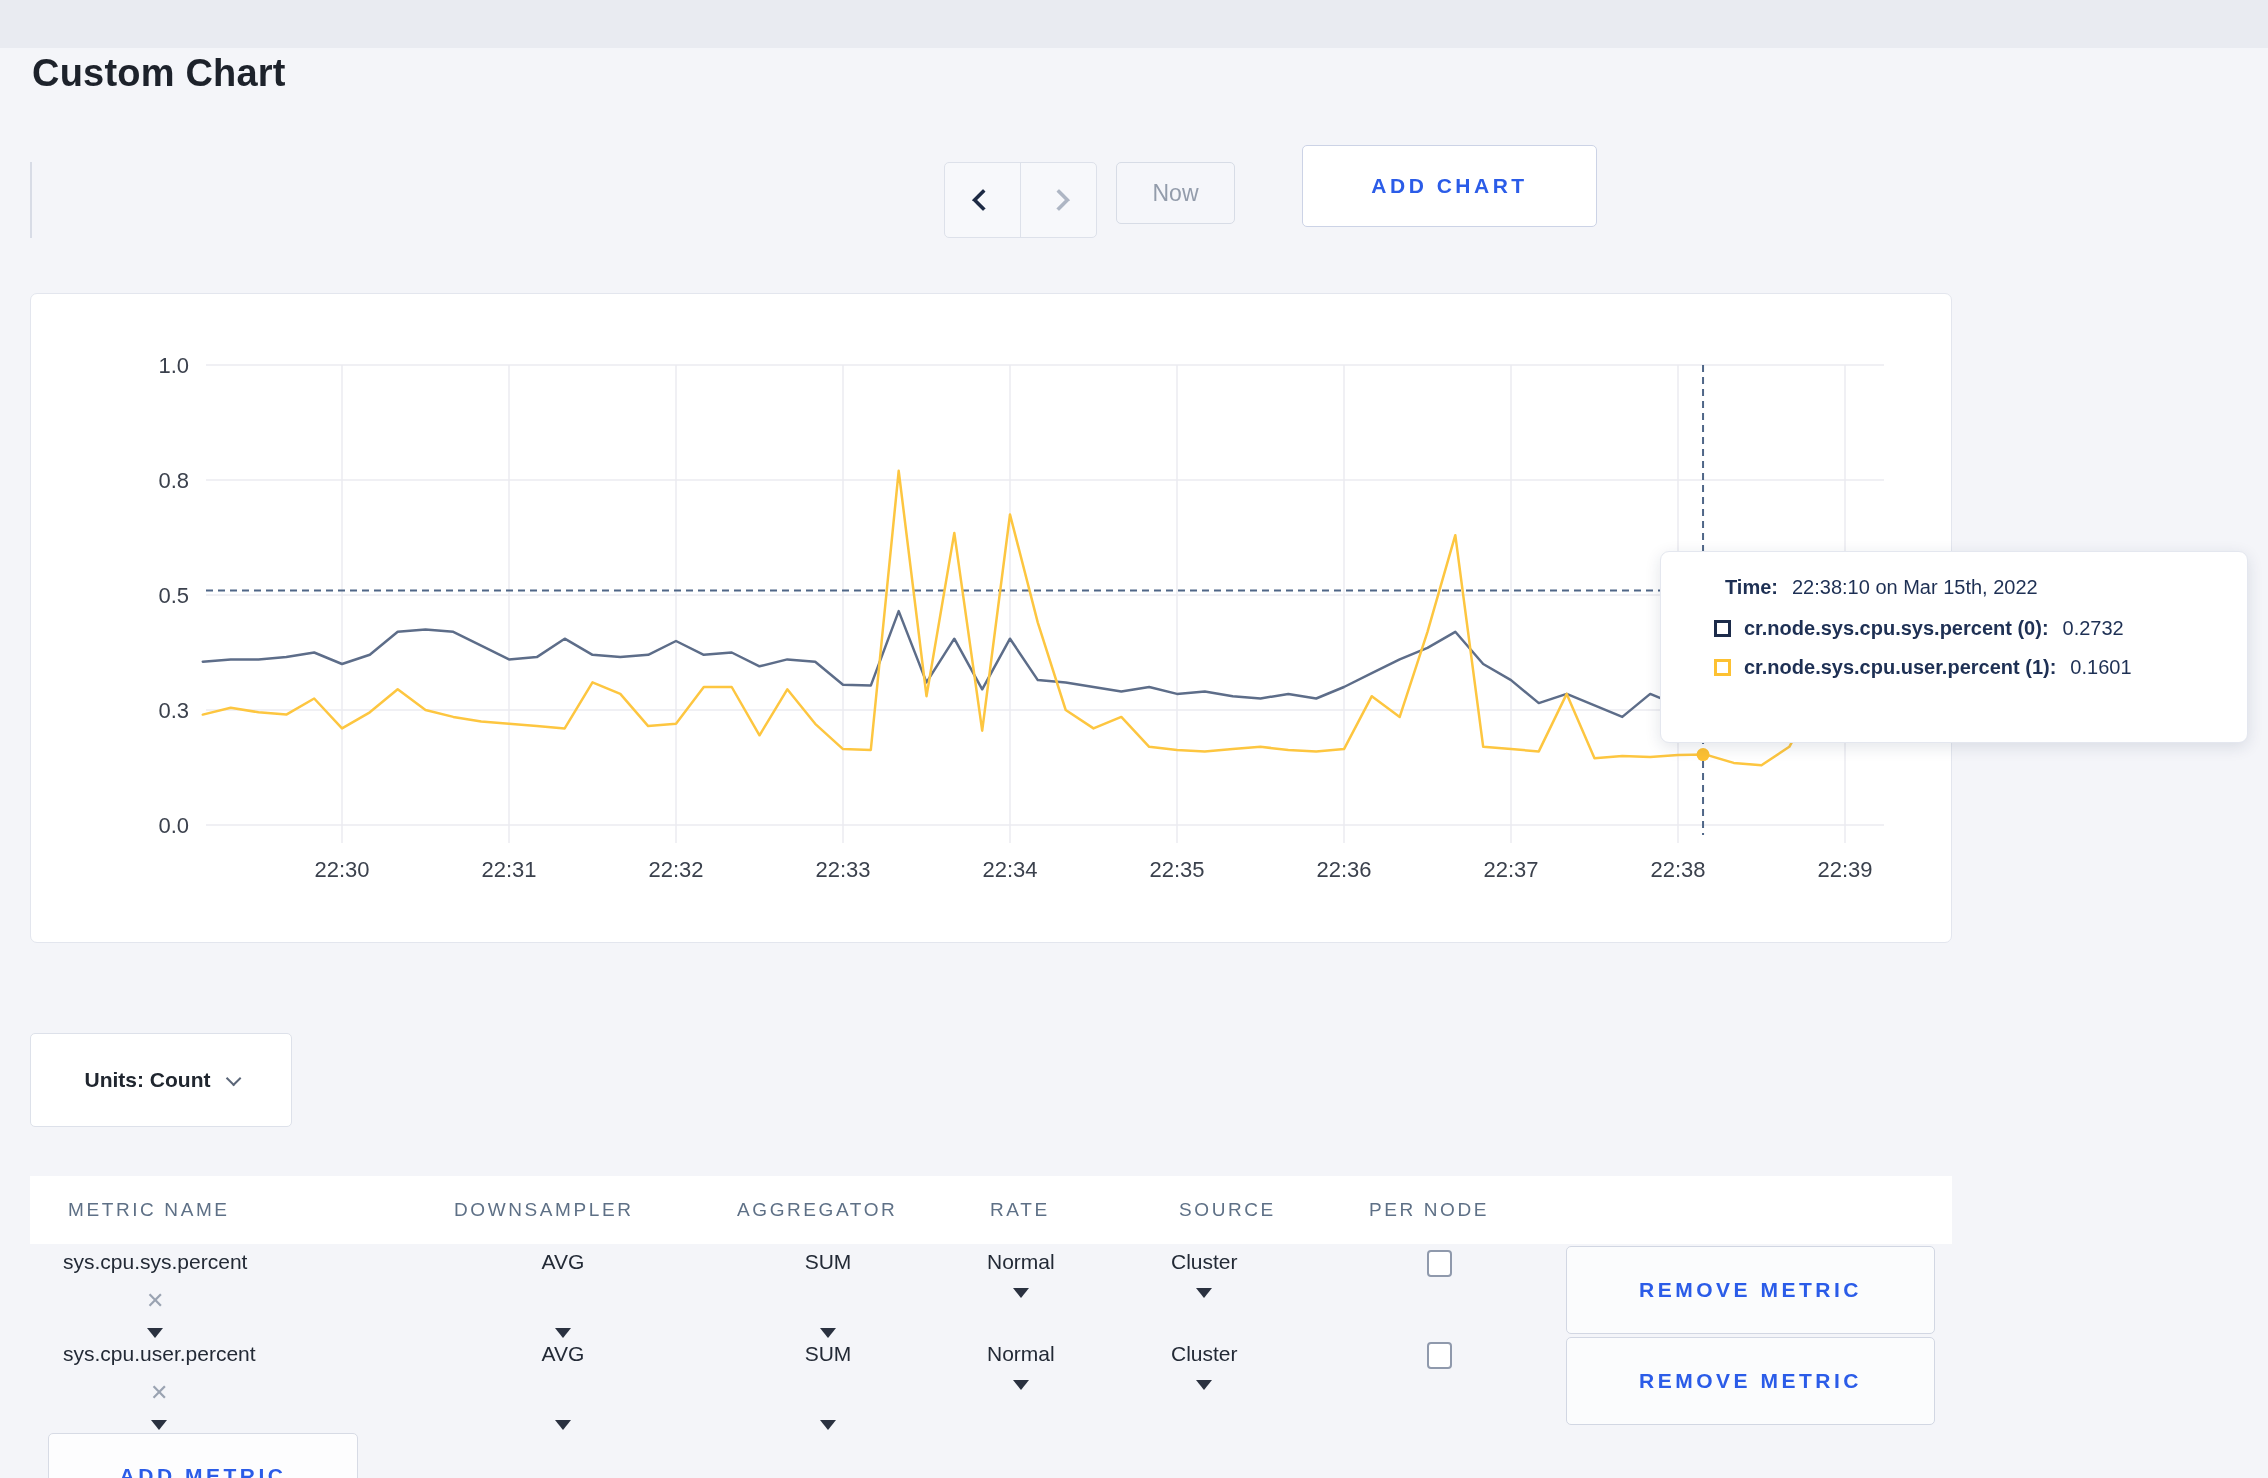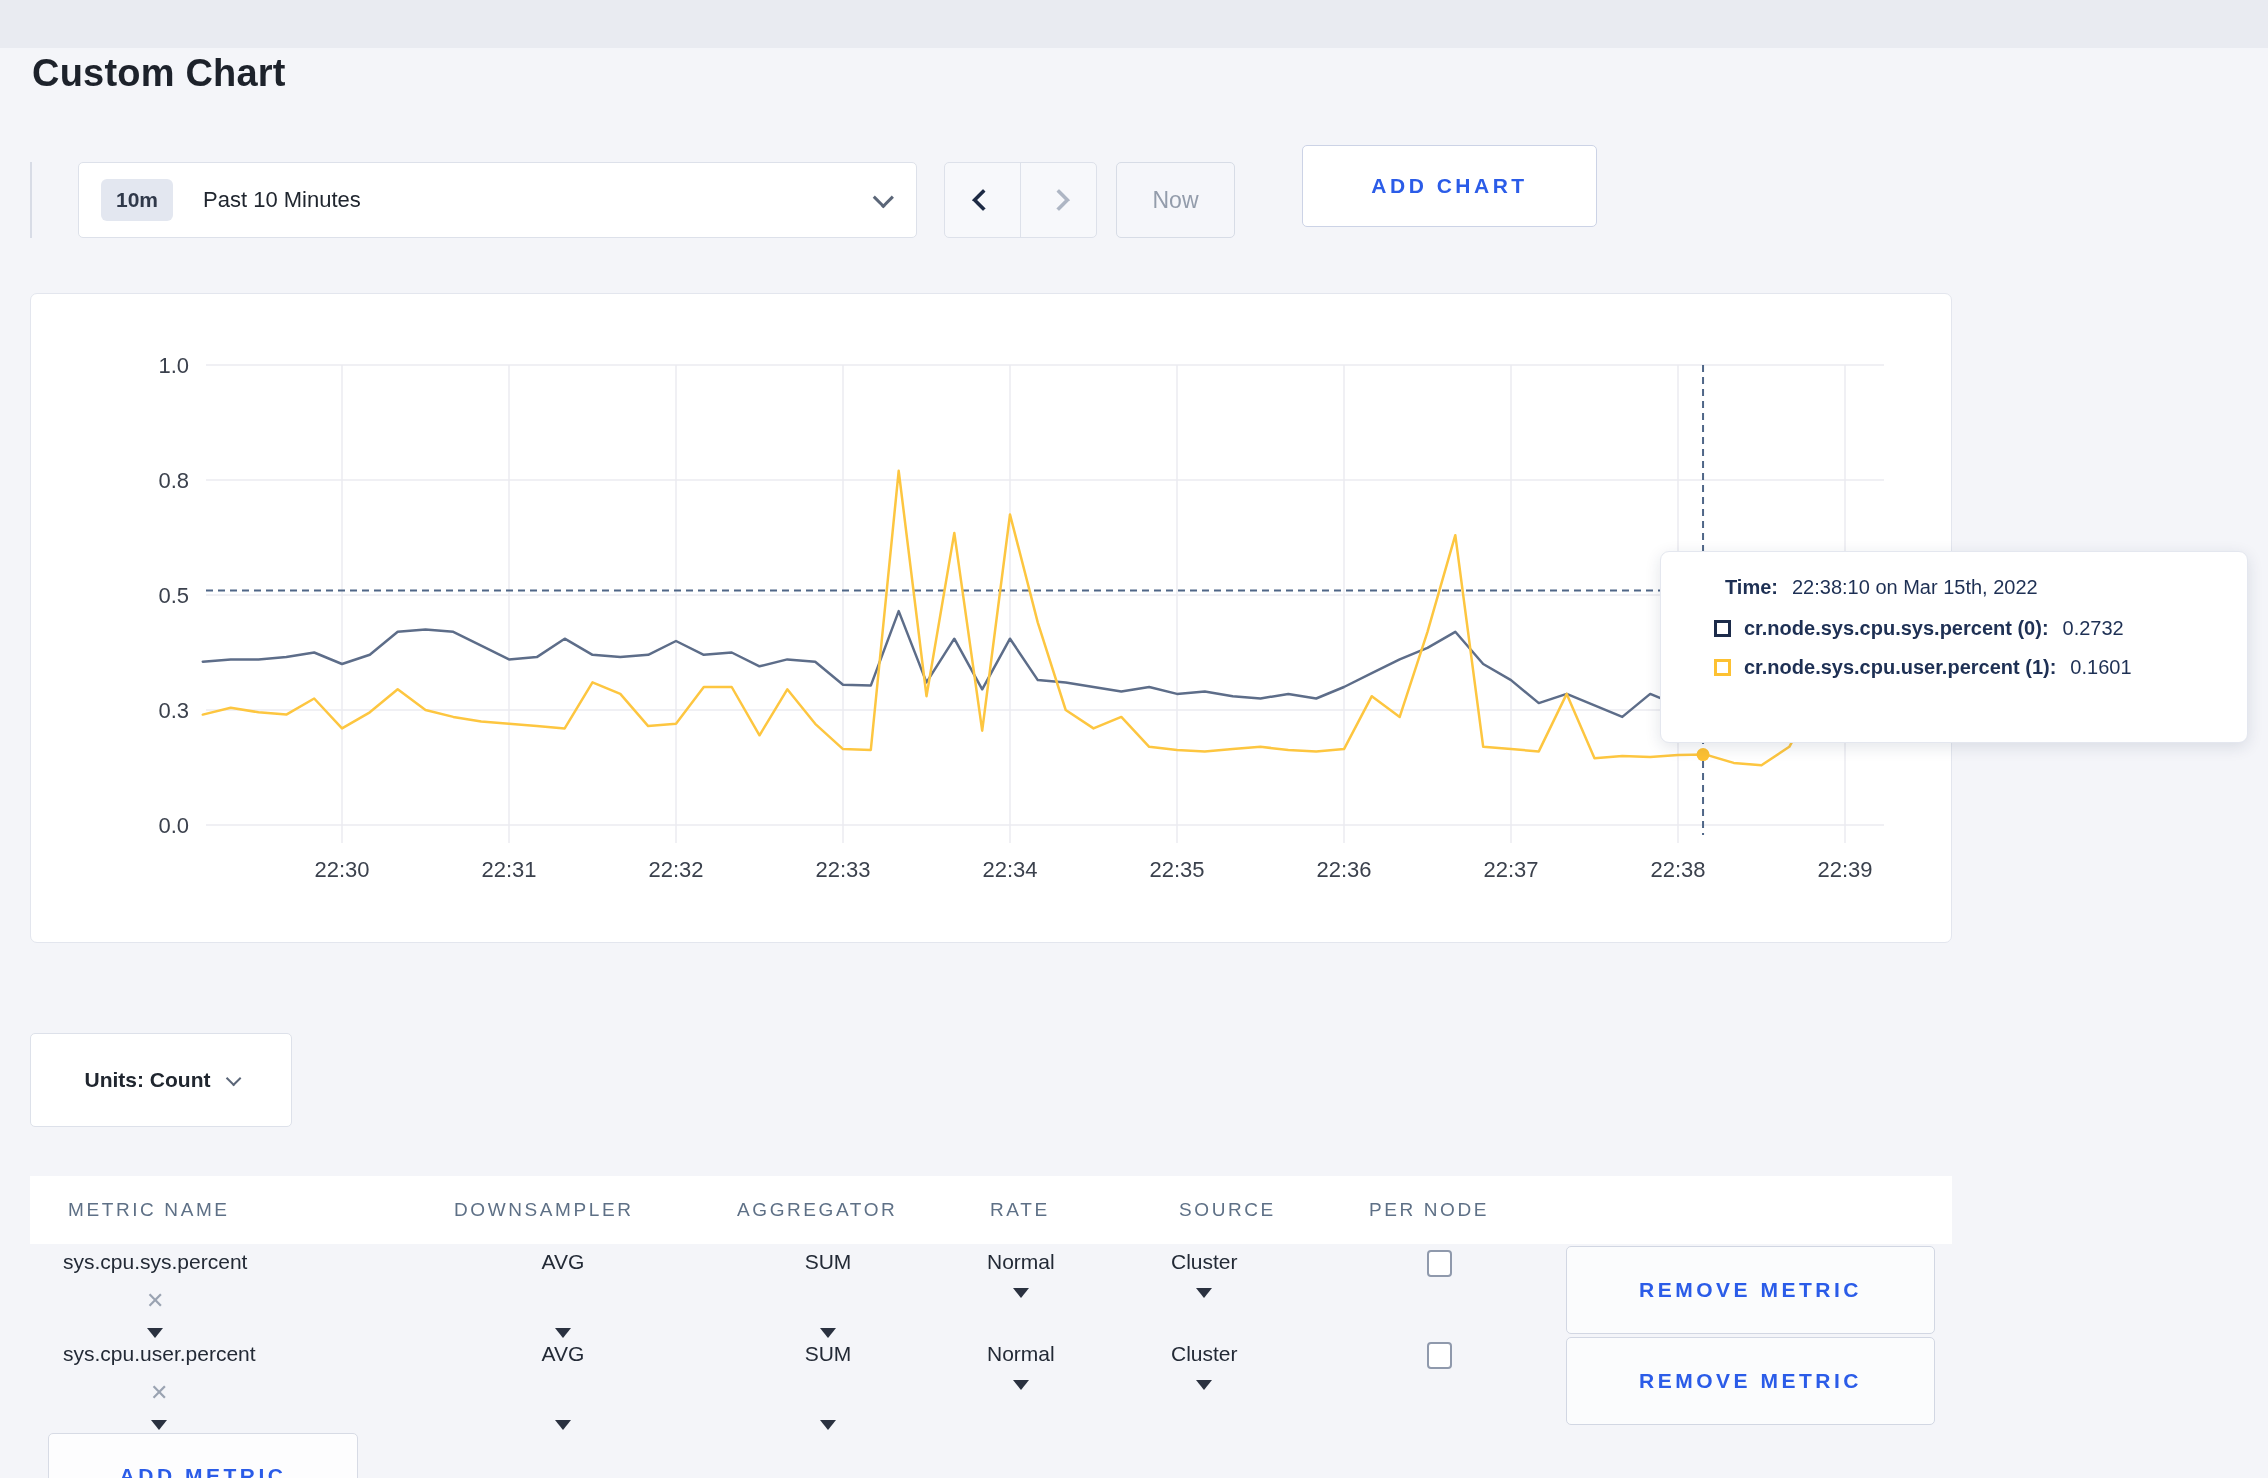--- a/index.html
+++ b/index.html
@@ -33,21 +33,21 @@
   .pager {
     position:absolute; left:944px; top:114px; width:153px; height:76px;
     background:#f7f8fb; border:1px solid #dde1ea; border-radius:5px;
     display:flex;
   }
   .pager-btn { flex:1; display:flex; align-items:center; justify-content:center; cursor:pointer; }
   .pager-btn + .pager-btn { border-left:1px solid #dde1ea; }
   .chev-left  { width:16px; height:16px; border-left:4px solid #1d2a44; border-bottom:4px solid #1d2a44; transform:rotate(45deg); border-radius:1px; }
   .chev-right { width:16px; height:16px; border-right:4px solid #aeb6c4; border-top:4px solid #aeb6c4; transform:rotate(45deg); border-radius:1px; }
   .now-btn {
-    position:absolute; left:1116px; top:114px; width:119px; height:76px;
+    position:absolute; left:1116px; top:114px; width:119px; height:62px;
     background:#f5f6fa; border:1px solid #d7dce6; border-radius:5px;
     display:flex; align-items:center; justify-content:center;
     font-size:23px; font-weight:500; color:#939cab; cursor:pointer;
   }
   .btn-outline-blue {
     background:#fff; border:1px solid #ccd3e6; border-radius:5px;
     display:flex; align-items:center; justify-content:center;
     font-size:21px; font-weight:600; letter-spacing:3.5px; color:#2b5ce8; cursor:pointer;
   }
   .add-chart-btn { position:absolute; left:1302px; top:97px; width:295px; height:82px; }
@@ -97,25 +97,20 @@
 </style>
 </head>
 <body>
 
 <div class="page">
 
   <div class="page-title">Custom Chart</div>
 
   <div class="toolbar-divider"></div>
 
-  <div class="time-select">
-    <span class="time-badge">10m</span>
-    <span class="time-label">Past 10 Minutes</span>
-    <span class="chev-down"></span>
-  </div>
 
   <div class="pager">
     <div class="pager-btn">
       <span class="chev-left"></span>
     </div>
     <div class="pager-btn">
       <span class="chev-right"></span>
     </div>
   </div>
 

